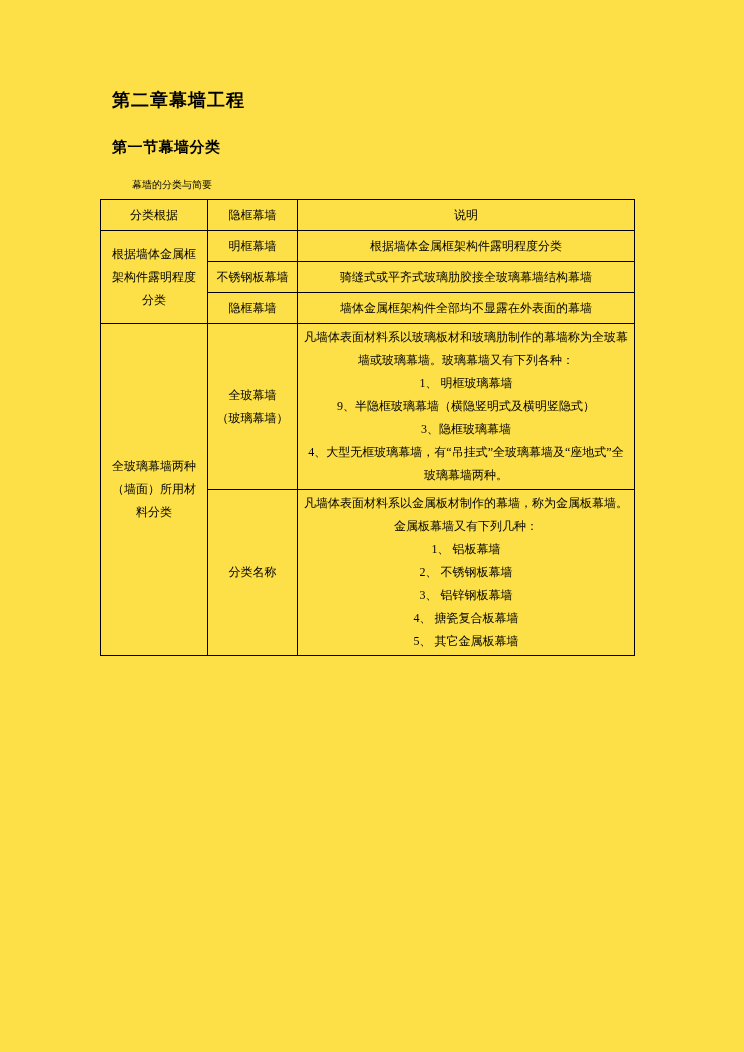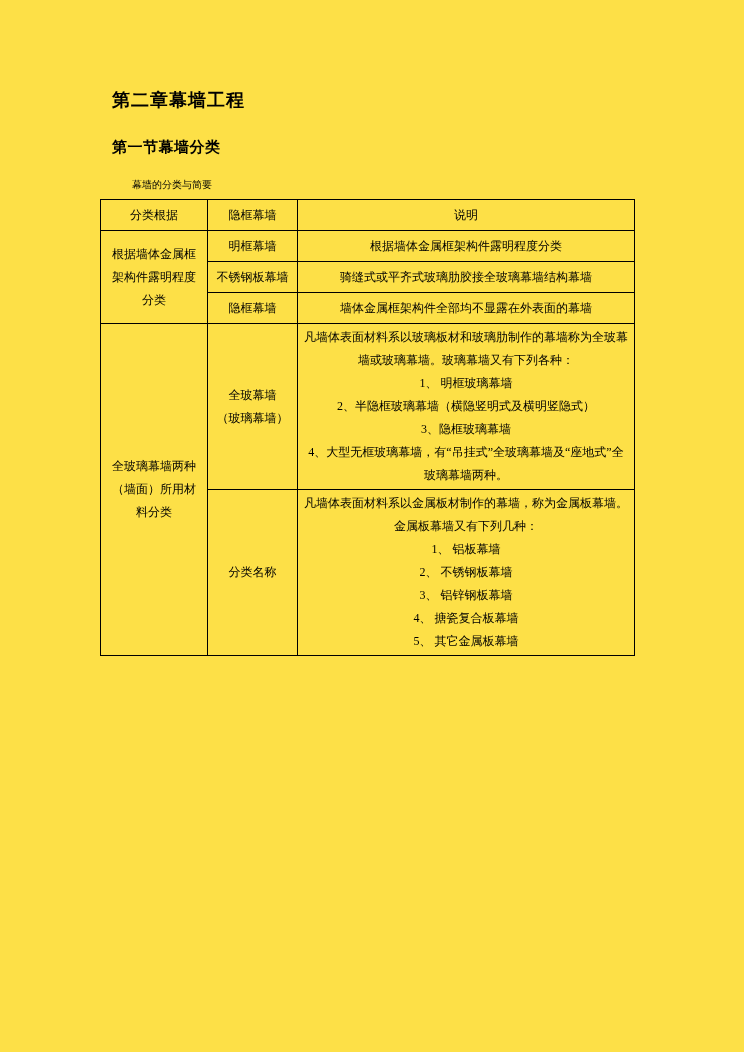--- a/index.html
+++ b/index.html
@@ -115,21 +115,21 @@
         <td class="name-cell">隐框幕墙</td>
         <td>墙体金属框架构件全部均不显露在外表面的幕墙</td>
       </tr>
 
       <tr>
         <td class="basis-cell" rowspan="2">全玻璃幕墙两种（墙面）所用材料分类</td>
         <td class="name-cell pre-line">全玻幕墙
 （玻璃幕墙）</td>
         <td class="desc-multiline">凡墙体表面材料系以玻璃板材和玻璃肋制作的幕墙称为全玻幕墙或玻璃幕墙。玻璃幕墙又有下列各种：
 1、 明框玻璃幕墙
-2、半隐框玻璃幕墙（横隐竖明式及横明竖隐式）
+9、半隐框玻璃幕墙（横隐竖明式及横明竖隐式）
 3、隐框玻璃幕墙
 4、大型无框玻璃幕墙，有“吊挂式”全玻璃幕墙及“座地式”全玻璃幕墙两种。</td>
       </tr>
 
       <tr>
         <td class="name-cell">分类名称</td>
         <td class="desc-multiline">凡墙体表面材料系以金属板材制作的幕墙，称为金属板幕墙。金属板幕墙又有下列几种：
 1、 铝板幕墙
 2、 不锈钢板幕墙
 3、 铝锌钢板幕墙

